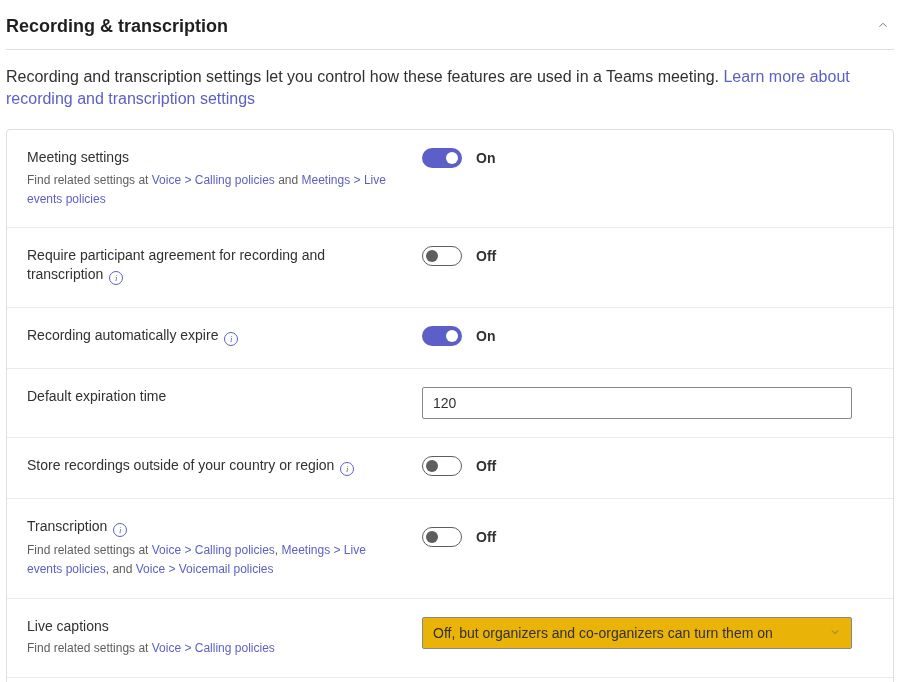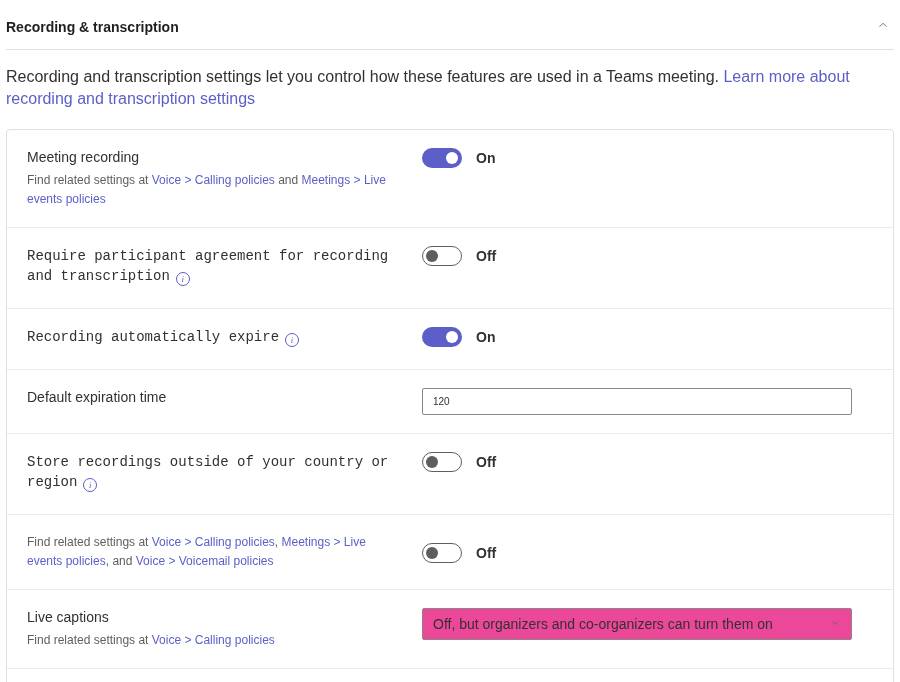--- a/index.html
+++ b/index.html
@@ -12,21 +12,21 @@
       padding: 6px;
     }
     .header {
       display: flex;
       justify-content: space-between;
       align-items: center;
       padding: 8px 0 10px 0;
       border-bottom: 1px solid #e1dfdd;
     }
     .header h1 {
-      font-size: 14px;
+      font-size: 18px;
       font-weight: 600;
       color: #201f1e;
     }
     .chevron {
       cursor: pointer;
       padding: 4px;
     }
     .chevron svg { width: 14px; height: 14px; stroke: #605e5c; fill: none; stroke-width: 1.5; }
     .description {
       padding: 16px 0 18px 0;
@@ -128,48 +128,48 @@
       vertical-align: -2px;
       margin-left: 2px;
       cursor: pointer;
     }
     .text-input {
       width: 100%;
       max-width: 430px;
       padding: 7px 10px;
       border: 1px solid #8a8886;
       border-radius: 2px;
-      font-size: 10px;
+      font-size: 14px;
       font-family: inherit;
       color: #323130;
     }
     .select {
       width: 100%;
       max-width: 430px;
       padding: 7px 32px 7px 10px;
       border: 1px solid #8a8886;
       border-radius: 2px;
       font-size: 14px;
       font-family: inherit;
       color: #323130;
-      background: #ec4899;
+      background: #eab308;
       position: relative;
       cursor: pointer;
       display: flex;
       align-items: center;
     }
     .select-chevron {
       position: absolute;
       right: 10px;
       top: 50%;
       transform: translateY(-50%);
     }
     .select-chevron svg { width: 12px; height: 12px; stroke: #605e5c; fill: none; stroke-width: 1.5; }
     .row-control.center-v { align-items: center; }
-    .rt-inline { display: inline; font-family: Liberation Mono, monospace; }
+    .rt-inline { display: inline; }
   </style>
 </head>
 <body>
 
 <div class="header">
   <h1>Recording &amp; transcription</h1>
   <div class="chevron">
     <span>
       <svg viewBox="0 0 24 24">
           <polyline points="6 15 12 9 18 15"></polyline>
@@ -179,21 +179,21 @@
 </div>
 
 <div class="description">
   <span>Recording and transcription settings let you control how these features are used in a Teams meeting. </span><a class="link">Learn more about recording and transcription settings</a>
 </div>
 
 <div class="panel">
 
   <div class="row">
     <div class="row-label">
-      <div class="row-title">Meeting recording</div>
+      <div class="row-title">Meeting settings</div>
       <div class="row-sub">
         <span>Find related settings at </span><a class="link">Voice &gt; Calling policies</a><span> and </span><a class="link">Meetings &gt; Live events policies</a>
       </div>
     </div>
     <div class="row-control">
       <div class="toggle-wrap">
         <div class="toggle on">
           <div class="toggle-thumb"></div>
         </div>
         <span class="toggle-label">On</span>
@@ -256,20 +256,24 @@
         <div class="toggle off">
           <div class="toggle-thumb"></div>
         </div>
         <span class="toggle-label">Off</span>
       </div>
     </div>
   </div>
 
   <div class="row">
     <div class="row-label">
+      <div class="row-title">
+        <span class="rt-inline">Transcription</span>
+        <span class="info-icon">i</span>
+      </div>
       <div class="row-sub">
         <span>Find related settings at </span><a class="link">Voice &gt; Calling policies</a><span>, </span><a class="link">Meetings &gt; Live events policies</a><span>, and </span><a class="link">Voice &gt; Voicemail policies</a>
       </div>
     </div>
     <div class="row-control">
       <div class="toggle-wrap" style="padding-top:10px;">
         <div class="toggle off">
           <div class="toggle-thumb"></div>
         </div>
         <span class="toggle-label">Off</span>

